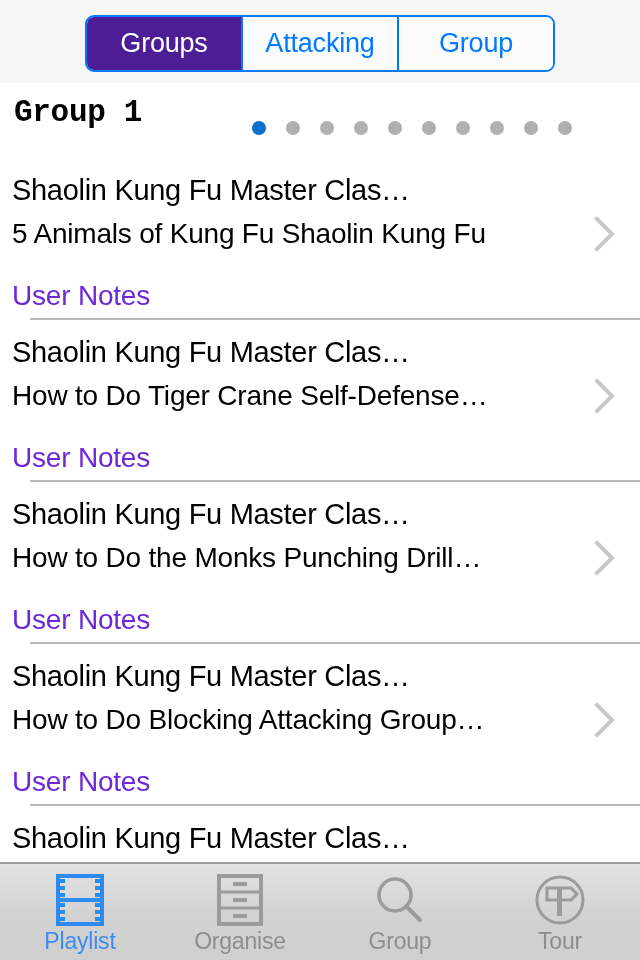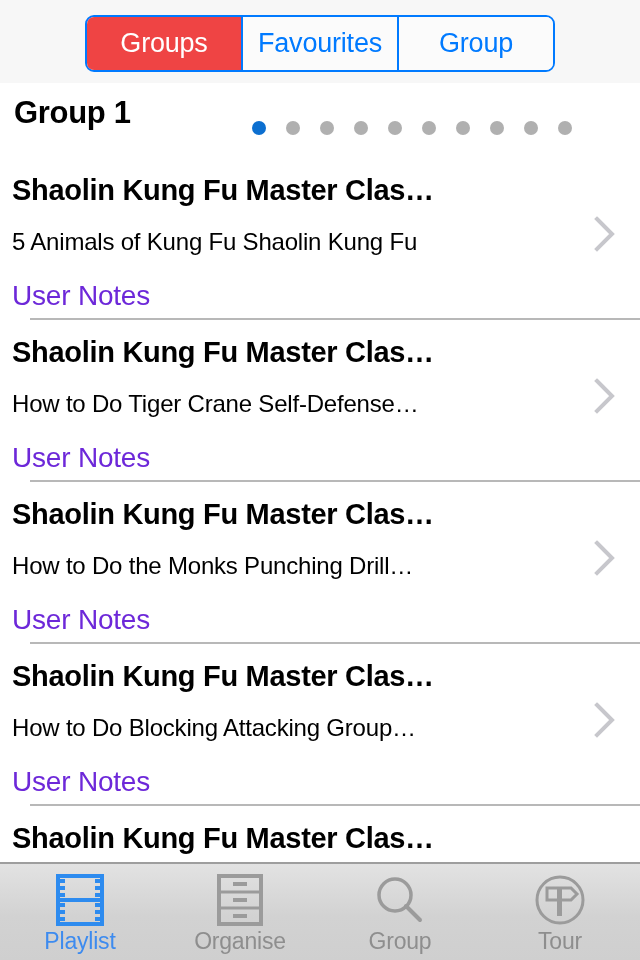--- a/index.html
+++ b/index.html
@@ -49,41 +49,42 @@
     letter-spacing: -0.2px;
     border-left: 2px solid #007aff;
     box-sizing: border-box;
     background: #fbfbfb;
     user-select: none;
   }
   .segment:first-child {
     border-left: none;
   }
   .segment.active {
-    background: #ef4444;
+    background: #4c1d95;
     color: #ffffff;
   }
 
   
   #group-header {
     position: absolute;
     left: 0;
     top: 83px;
     width: 640px;
     height: 75px;
     background: #ffffff;
   }
   #group-title {
     position: absolute;
     left: 14px;
     top: 12px;
     font-size: 31px;
     font-weight: bold;
     color: #000000;
     letter-spacing: -0.3px;
+    font-family: Liberation Mono, monospace;
   }
   #page-dots {
     position: absolute;
     left: 252px;
     top: 38px;
     display: flex;
     align-items: center;
     gap: 20px;
   }
   .page-dot {
@@ -112,30 +113,30 @@
     width: 640px;
     height: 162px;
     box-sizing: border-box;
     background: #ffffff;
   }
   .row-title {
     position: absolute;
     left: 12px;
     top: 16px;
     font-size: 29px;
-    font-weight: bold;
+    font-weight: normal;
     color: #000000;
     letter-spacing: -0.3px;
     white-space: nowrap;
   }
   .row-subtitle {
     position: absolute;
     left: 12px;
-    top: 70px;
-    font-size: 24px;
+    top: 60px;
+    font-size: 28px;
     font-weight: normal;
     color: #000000;
     letter-spacing: -0.2px;
     white-space: nowrap;
   }
   .row-notes {
     position: absolute;
     left: 12px;
     top: 122px;
     font-size: 28px;
@@ -206,21 +207,21 @@
 </style>
 </head>
 <body>
 
 <div id="top-bar">
   <div id="segmented-control">
     <div class="segment active">
       <span>Groups</span>
     </div>
     <div class="segment">
-      <span>Favourites</span>
+      <span>Attacking</span>
     </div>
     <div class="segment">
       <span>Group</span>
     </div>
   </div>
 </div>
 
 <div id="group-header">
   <div id="group-title">Group 1</div>
   <div id="page-dots">

